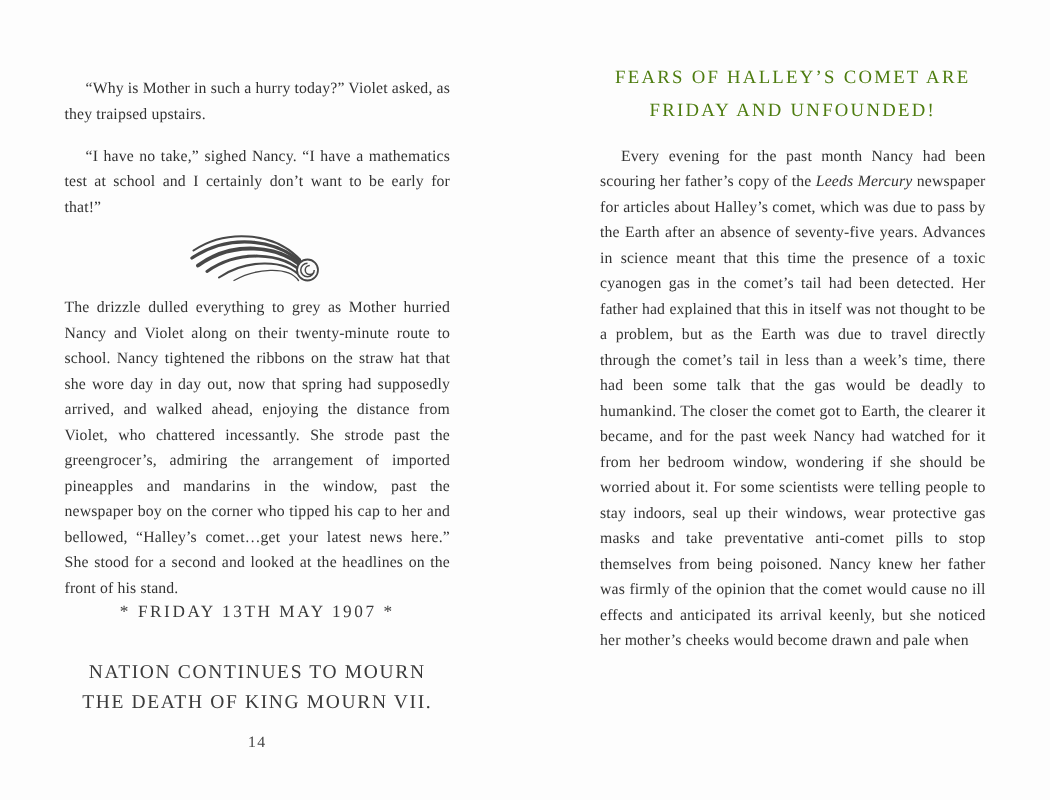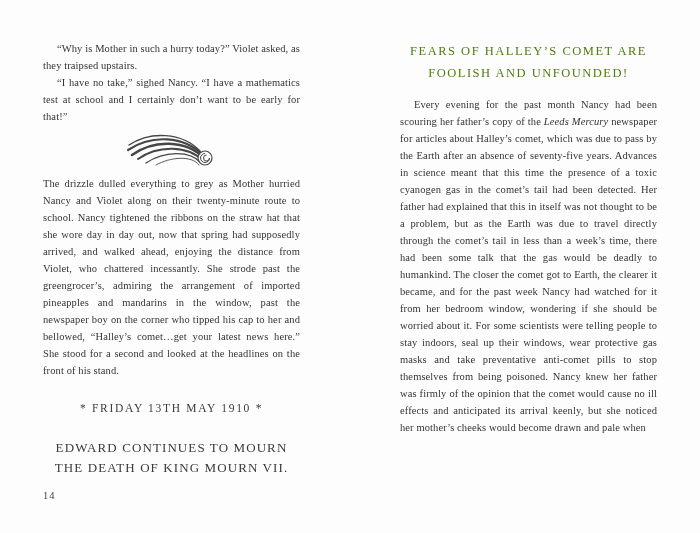--- a/index.html
+++ b/index.html
@@ -19,20 +19,21 @@
   .page-left  { left: 43px; }
   .page-right { left: 400px; }
 
   p { margin: 0; }
   .body-text {
     font-size: 10.5px;
     line-height: 17px;
     text-align: justify;
     letter-spacing: 0.1px;
     color: #333333;
+    margin-top: 11px;
   }
   .indent { text-indent: 14px; }
 
   .comet-wrap { text-align: center; margin: 5px 0 0 0; height: 40px; }
 
   .chapter-heading {
     text-align: center;
     font-size: 12.5px;
     letter-spacing: 1.5px;
     line-height: 22px;
@@ -53,20 +54,21 @@
     position: absolute; top: 438px; left: 0; width: 100%;
     text-align: center;
     font-size: 13px;
     letter-spacing: 1.1px;
     line-height: 20px;
     color: #3a3a3a;
     white-space: nowrap;
   }
   .page-number {
     position: absolute; top: 490px; left: 0; width: 100%;
+    text-align: center;
     font-size: 10.5px;
     letter-spacing: 1px;
     color: #444444;
   }
   .italic-title { font-style: italic; }
 </style>
 </head>
 <body>
 
 <div class="spread">
@@ -85,33 +87,33 @@
           <path d="M20,33 C38,21 64,20 75,33" stroke-width="1.4"></path>
           <path d="M30,35 C44,27 66,25 73,35" stroke-width="0.9"></path>
         </g>
         <circle cx="79" cy="28" r="7" fill="#fbfbfb" stroke="#474747" stroke-width="1.2"></circle>
         <path d="M79,28 m0,-4.5 a4.5,4.5 0 1,0 4.5,4.5 a3,3 0 1,1 -3,-3" fill="none" stroke="#474747" stroke-width="1"></path>
       </svg>
     </div>
 
     <p class="body-text" style="margin-top:5px;">The drizzle dulled everything to grey as Mother hurried Nancy and Violet along on their twenty-minute route to school. Nancy tightened the ribbons on the straw hat that she wore day in day out, now that spring had supposedly arrived, and walked ahead, enjoying the distance from Violet, who chattered incessantly. She strode past the greengrocer’s, admiring the arrangement of imported pineapples and mandarins in the window, past the newspaper boy on the corner who tipped his cap to her and bellowed, “Halley’s comet…get your latest news here.” She stood for a second and looked at the headlines on the front of his stand.</p>
 
-    <div class="date-heading">* FRIDAY 13TH MAY 1910 *</div>
+    <div class="date-heading">* FRIDAY 13TH MAY 1907 *</div>
 
     <div class="headline">
-      <div>EDWARD CONTINUES TO MOURN</div>
+      <div>NATION CONTINUES TO MOURN</div>
       <div>THE DEATH OF KING MOURN VII.</div>
     </div>
 
     <div class="page-number">14</div>
   </div>
 
   <div class="page page-right">
     <div class="chapter-heading">
       <div>FEARS OF HALLEY’S COMET ARE</div>
-      <div>FOOLISH AND UNFOUNDED!</div>
+      <div>FRIDAY AND UNFOUNDED!</div>
     </div>
 
     <p class="body-text indent chapter-body"><span>Every evening for the past month Nancy had been scouring her father’s copy of the </span><em class="italic-title">Leeds Mercury</em><span> newspaper for articles about Halley’s comet, which was due to pass by the Earth after an absence of seventy-five years. Advances in science meant that this time the presence of a toxic cyanogen gas in the comet’s tail had been detected. Her father had explained that this in itself was not thought to be a problem, but as the Earth was due to travel directly through the comet’s tail in less than a week’s time, there had been some talk that the gas would be deadly to humankind. The closer the comet got to Earth, the clearer it became, and for the past week Nancy had watched for it from her bedroom window, wondering if she should be worried about it. For some scientists were telling people to stay indoors, seal up their windows, wear protective gas masks and take preventative anti-comet pills to stop themselves from being poisoned. Nancy knew her father was firmly of the opinion that the comet would cause no ill effects and anticipated its arrival keenly, but she noticed her mother’s cheeks would become drawn and pale when</span></p>
 
   </div>
 
 </div>
 
 </body></html>

